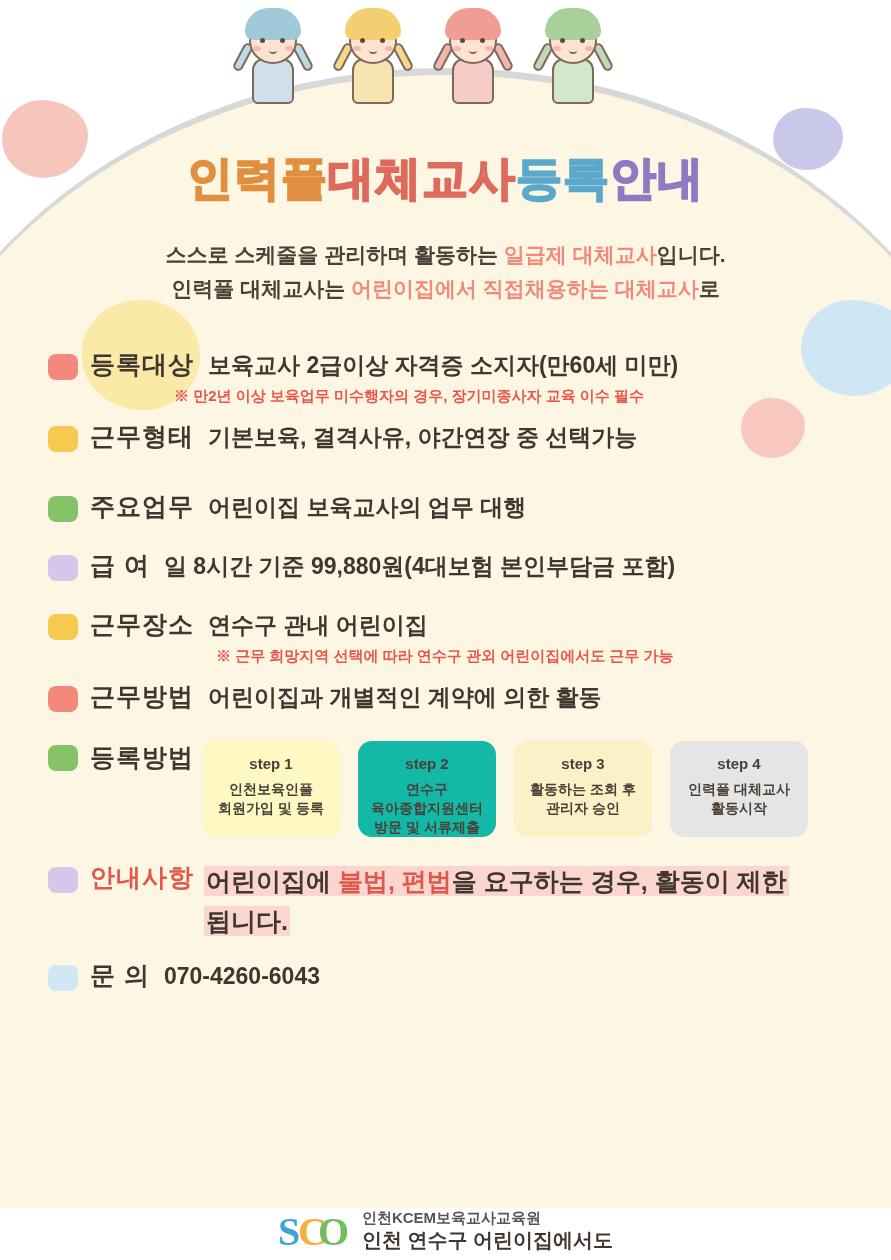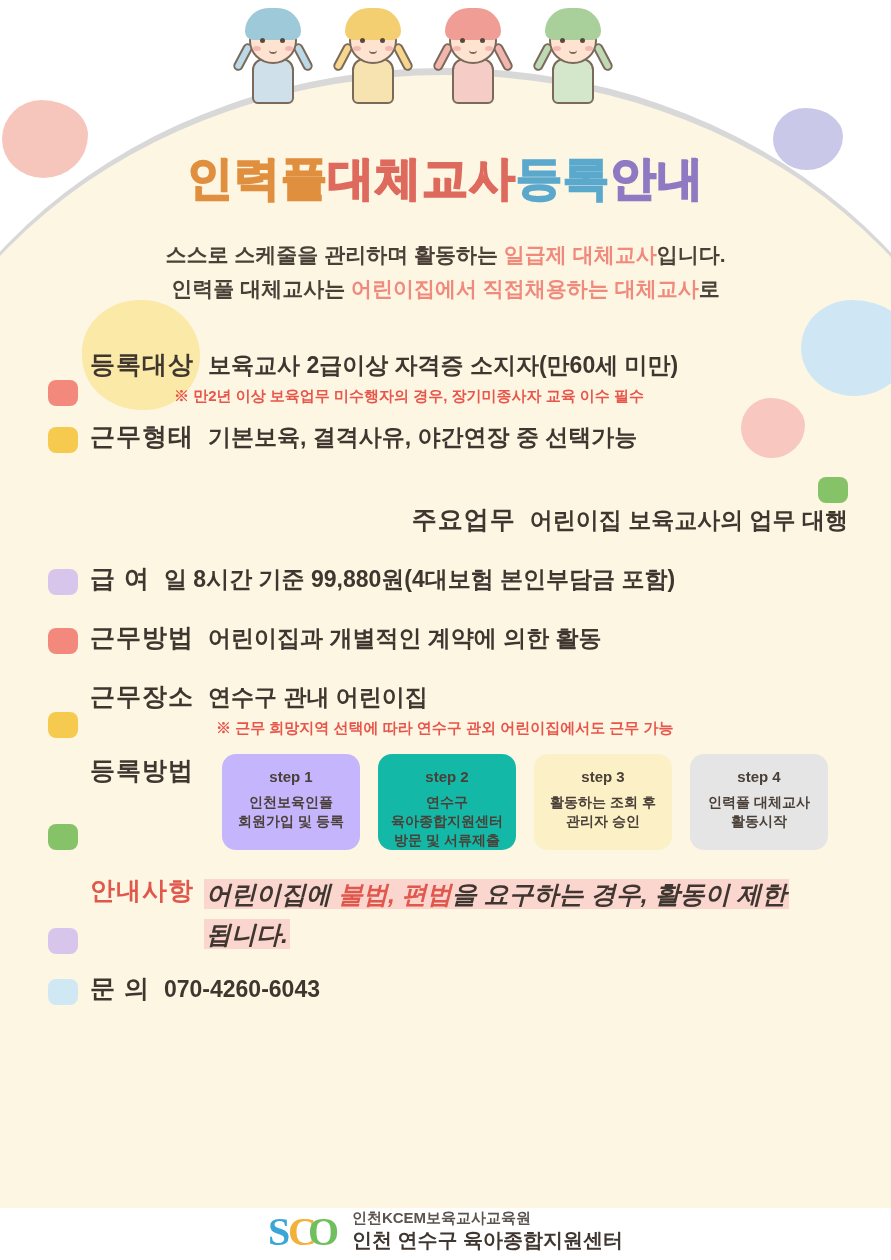--- a/index.html
+++ b/index.html
@@ -166,21 +166,21 @@
 
   
   .rows {
     position: absolute;
     left: 48px;
     top: 348px;
     width: 800px;
   }
   .row {
     display: flex;
-    align-items: flex-end;
+    align-items: flex-start;
     margin-bottom: 6px;
   }
   .chip {
     width: 30px;
     height: 26px;
     border-radius: 8px;
     flex: 0 0 auto;
     margin-top: 6px;
   }
   .row-body { margin-left: 12px; flex: 1 1 auto; }
@@ -206,22 +206,22 @@
     margin-left: 84px;
     font-size: 15px;
     font-weight: bold;
     color: #e8554a;
     white-space: nowrap;
   }
   .note-2 { margin-left: 126px; }
 
   
   .row.r1 { margin-bottom: 14px; }
-  .row.r2 { margin-bottom: 18px; }
-  .row.r3 { margin-bottom: 26px; flex-direction: column; }
+  .row.r2 { margin-bottom: 37px; }
+  .row.r3 { margin-bottom: 26px; }
   .row.r4 { margin-bottom: 26px; }
   .row.r5 { margin-bottom: 26px; }
   .row.r6 { margin-bottom: 14px; }
   .row.r7 { margin-bottom: 24px; }
   .row.r8 { margin-bottom: 18px; }
 
   
   .steps {
     display: flex;
     gap: 18px;
@@ -244,21 +244,21 @@
   }
   .step-text {
     font-size: 14px;
     font-weight: bold;
     color: #4a4038;
     line-height: 19px;
     white-space: pre-line;
   }
 
   
-  .notice-wrap { margin-left: 10px; font-style: italic; }
+  .notice-wrap { margin-left: 10px; }
   .notice-text {
     font-size: 25px;
     font-weight: bold;
     color: #e0574c;
     line-height: 40px;
     background: #fbd6cf;
     box-decoration-break: clone;
     -webkit-box-decoration-break: clone;
     padding: 1px 2px;
   }
@@ -400,48 +400,48 @@
   <div class="row r4">
     <div class="chip" style="background:#d7c5ec;"></div>
     <div class="row-body">
       <div class="row-line">
         <span class="label">급      여</span>
         <span class="value">일 8시간 기준 99,880원(4대보험 본인부담금 포함)</span>
       </div>
     </div>
   </div>
 
+  <div class="row r6">
+    <div class="chip" style="background:#f6c94f;"></div>
+    <div class="row-body">
+      <div class="row-line">
+        <span class="label">근무장소</span>
+        <span class="value">연수구 관내 어린이집</span>
+      </div>
+      <div class="note note-2">※ 근무 희망지역 선택에 따라 연수구 관외 어린이집에서도 근무 가능</div>
+    </div>
+  </div>
+
   <div class="row r5">
     <div class="chip" style="background:#f2897c;"></div>
     <div class="row-body">
       <div class="row-line">
         <span class="label">근무방법</span>
         <span class="value">어린이집과 개별적인 계약에 의한 활동</span>
       </div>
-    </div>
-  </div>
-
-  <div class="row r6">
-    <div class="chip" style="background:#f6c94f;"></div>
-    <div class="row-body">
-      <div class="row-line">
-        <span class="label">근무장소</span>
-        <span class="value">연수구 관내 어린이집</span>
-      </div>
-      <div class="note note-2">※ 근무 희망지역 선택에 따라 연수구 관외 어린이집에서도 근무 가능</div>
     </div>
   </div>
 
   <div class="row r7">
     <div class="chip" style="background:#86c267;"></div>
     <div class="row-body">
       <div class="row-line" style="align-items:flex-start;">
         <span class="label" style="margin-top:2px;">등록방법</span>
         <div class="steps">
-          <div class="step" style="background:#c4b5fd;margin-left:20px;">
+          <div class="step" style="background:#fef9c3;">
             <div class="step-title">step 1</div>
             <div class="step-text">인천보육인풀
 회원가입 및 등록</div>
           </div>
           <div class="step" style="background:#14b8a6;">
             <div class="step-title">step 2</div>
             <div class="step-text">연수구
 육아종합지원센터
 방문 및 서류제출</div>
           </div>
@@ -485,15 +485,15 @@
 </div>
 
 <div class="footer">
   <div class="logo-mark">
     <span class="c c1">S</span>
     <span class="c c2">C</span>
     <span class="c c3">O</span>
   </div>
   <div class="logo-text">
     <div class="l1">인천KCEM보육교사교육원</div>
-    <div class="l2">인천 연수구 육아종합지원센터</div>
+    <div class="l2">인천 연수구 어린이집에서도</div>
   </div>
 </div>
 
 </body></html>

